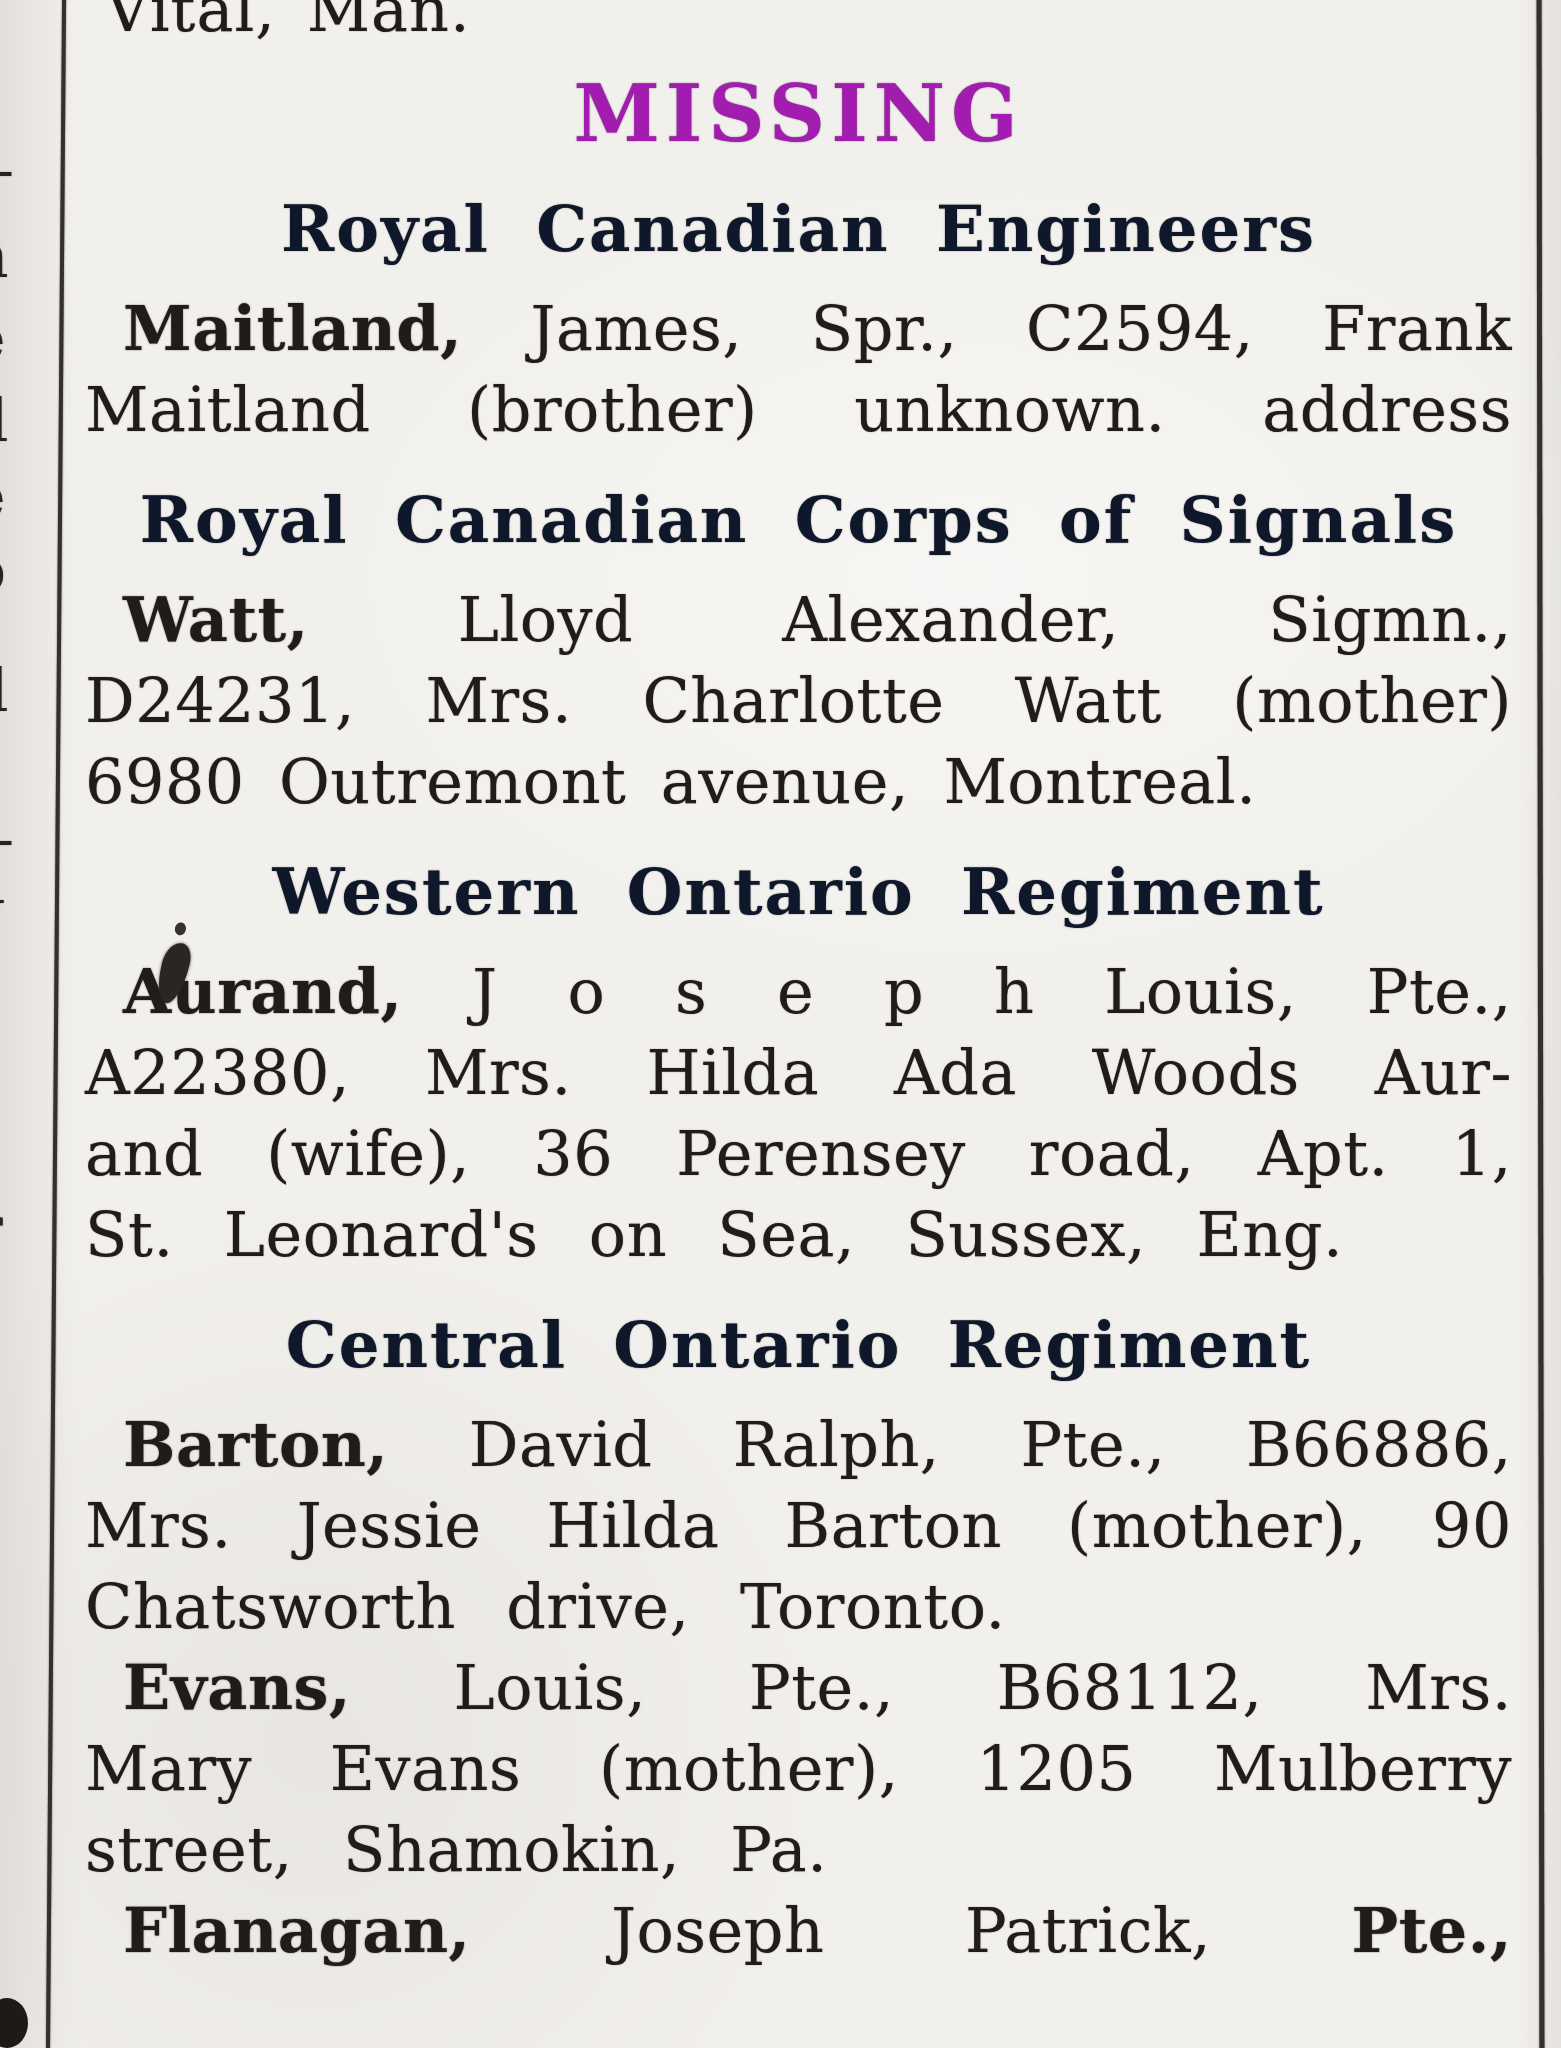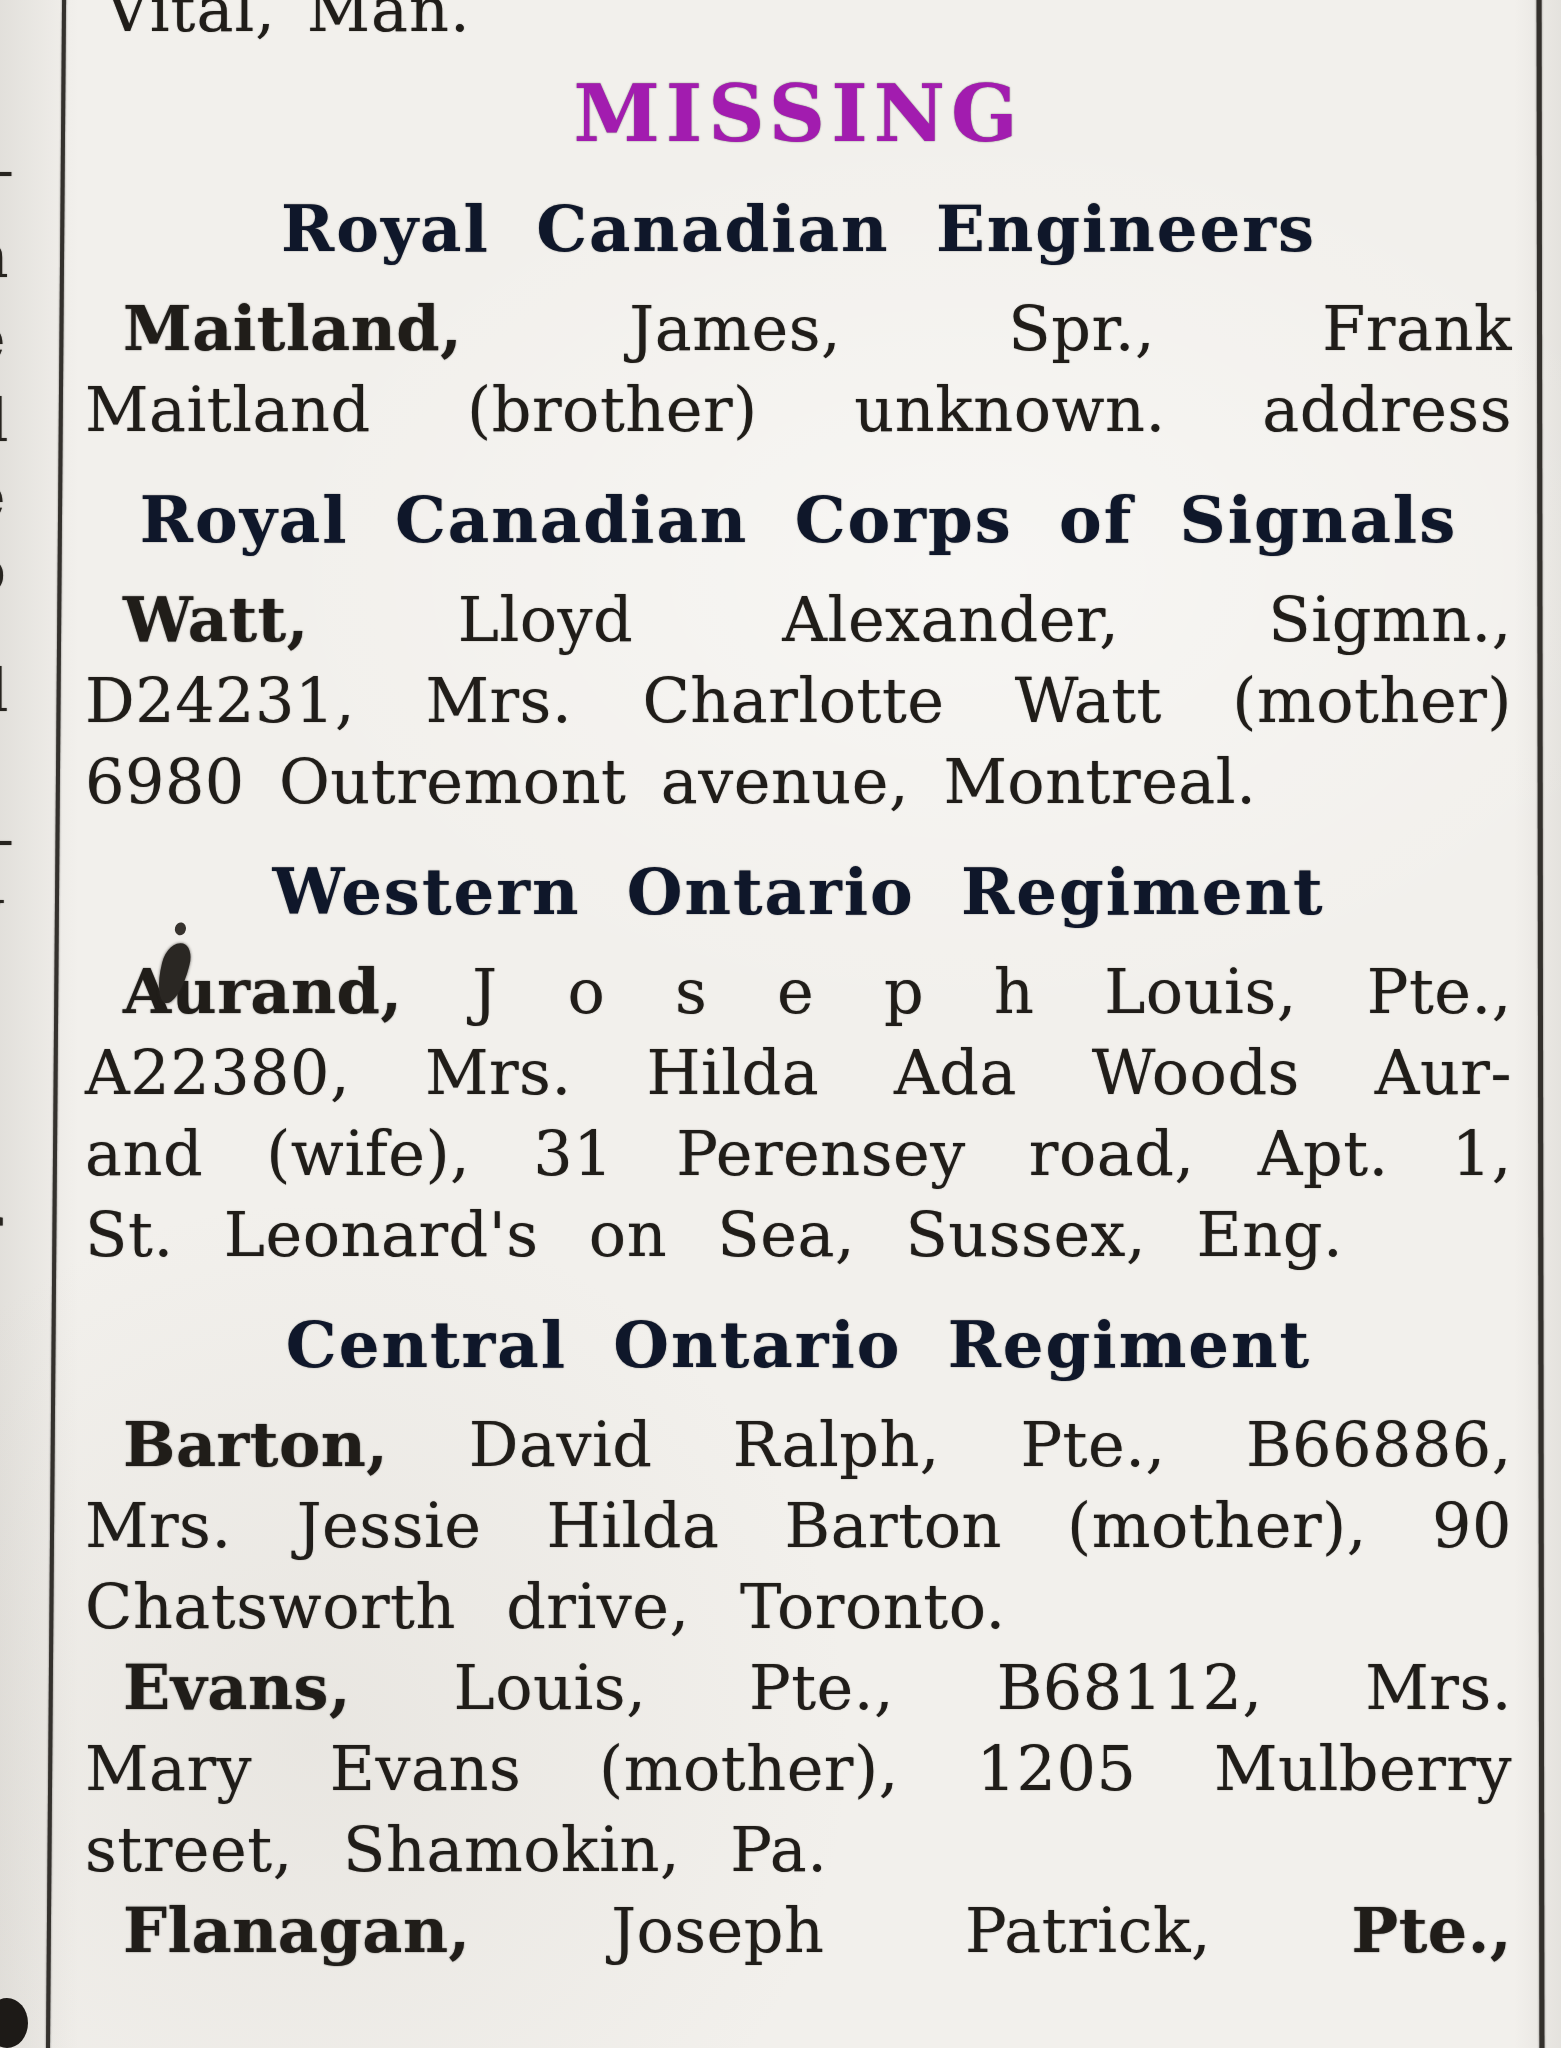--- a/index.html
+++ b/index.html
@@ -139,20 +139,21 @@
 <div class="column">
   <div class="cutoff-line">Vital, Man.</div>
   <h1 class="page-title">MISSING</h1>
   <div>
       <div class="regiment-heading">Royal Canadian Engineers</div>
       <div class="entry">
         <div class="line justify indent">
           <span class="word bold">Maitland,</span>
           <span class="word">James,</span>
           <span class="word">Spr.,</span>
+          <span class="word">C2594,</span>
           <span class="word">Frank</span>
         </div>
         <div class="line justify">
           <span class="word">Maitland</span>
           <span class="word">(brother)</span>
           <span class="word">unknown.</span>
           <span class="word">address</span>
         </div>
       </div>
       <div class="regiment-heading">Royal Canadian Corps of Signals</div>
@@ -189,21 +190,21 @@
           <span class="word">A22380,</span>
           <span class="word">Mrs.</span>
           <span class="word">Hilda</span>
           <span class="word">Ada</span>
           <span class="word">Woods</span>
           <span class="word">Aur-</span>
         </div>
         <div class="line justify">
           <span class="word">and</span>
           <span class="word">(wife),</span>
-          <span class="word">31</span>
+          <span class="word">36</span>
           <span class="word">Perensey</span>
           <span class="word">road,</span>
           <span class="word">Apt.</span>
           <span class="word">1,</span>
         </div>
         <div class="line loose"><span class="word">St.</span> <span class="word">Leonard's</span> <span class="word">on</span> <span class="word">Sea,</span> <span class="word">Sussex,</span> <span class="word">Eng.</span> </div>
       </div>
       <div class="regiment-heading">Central Ontario Regiment</div>
       <div class="entry">
         <div class="line justify indent">

